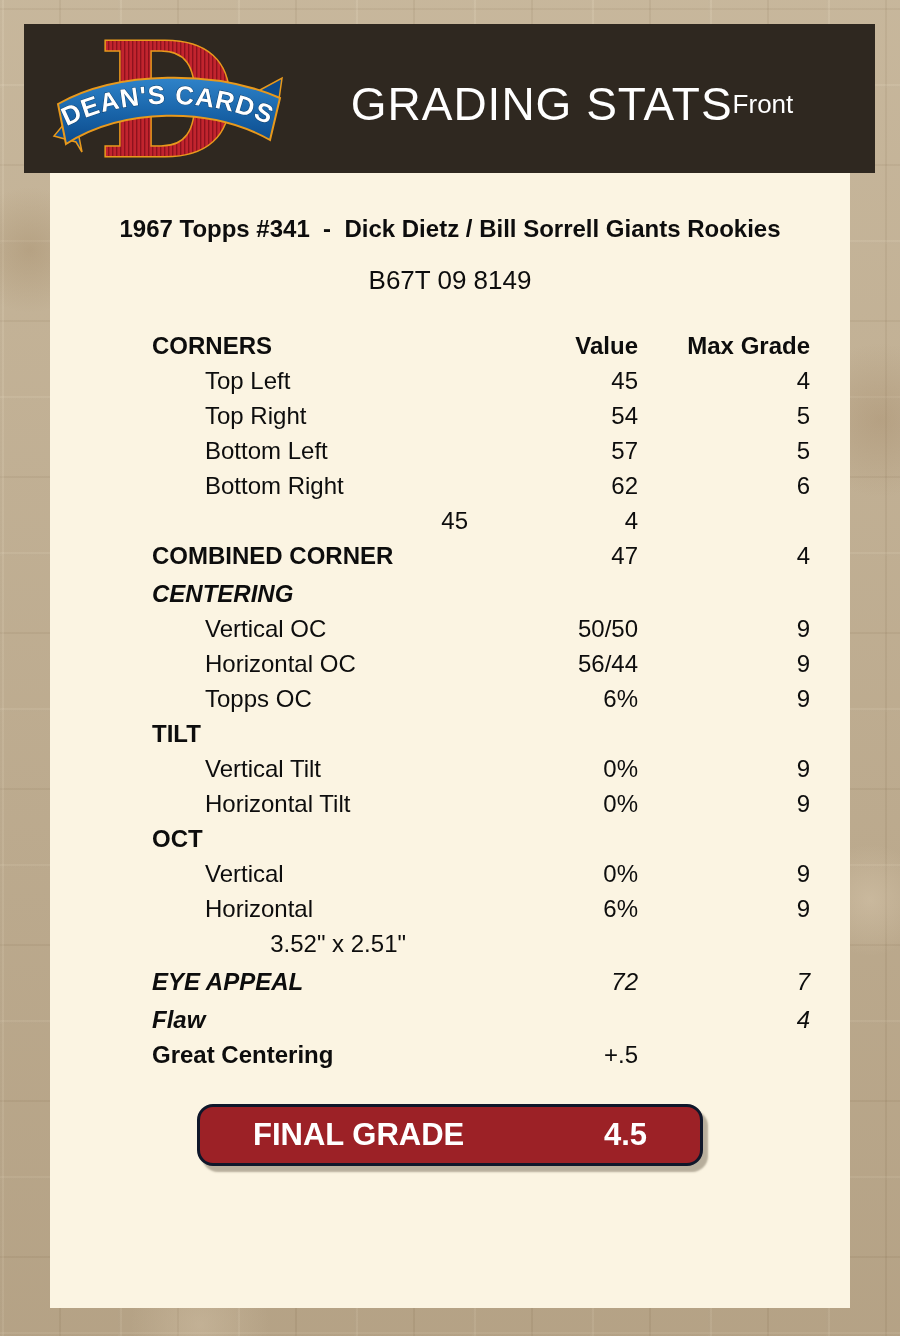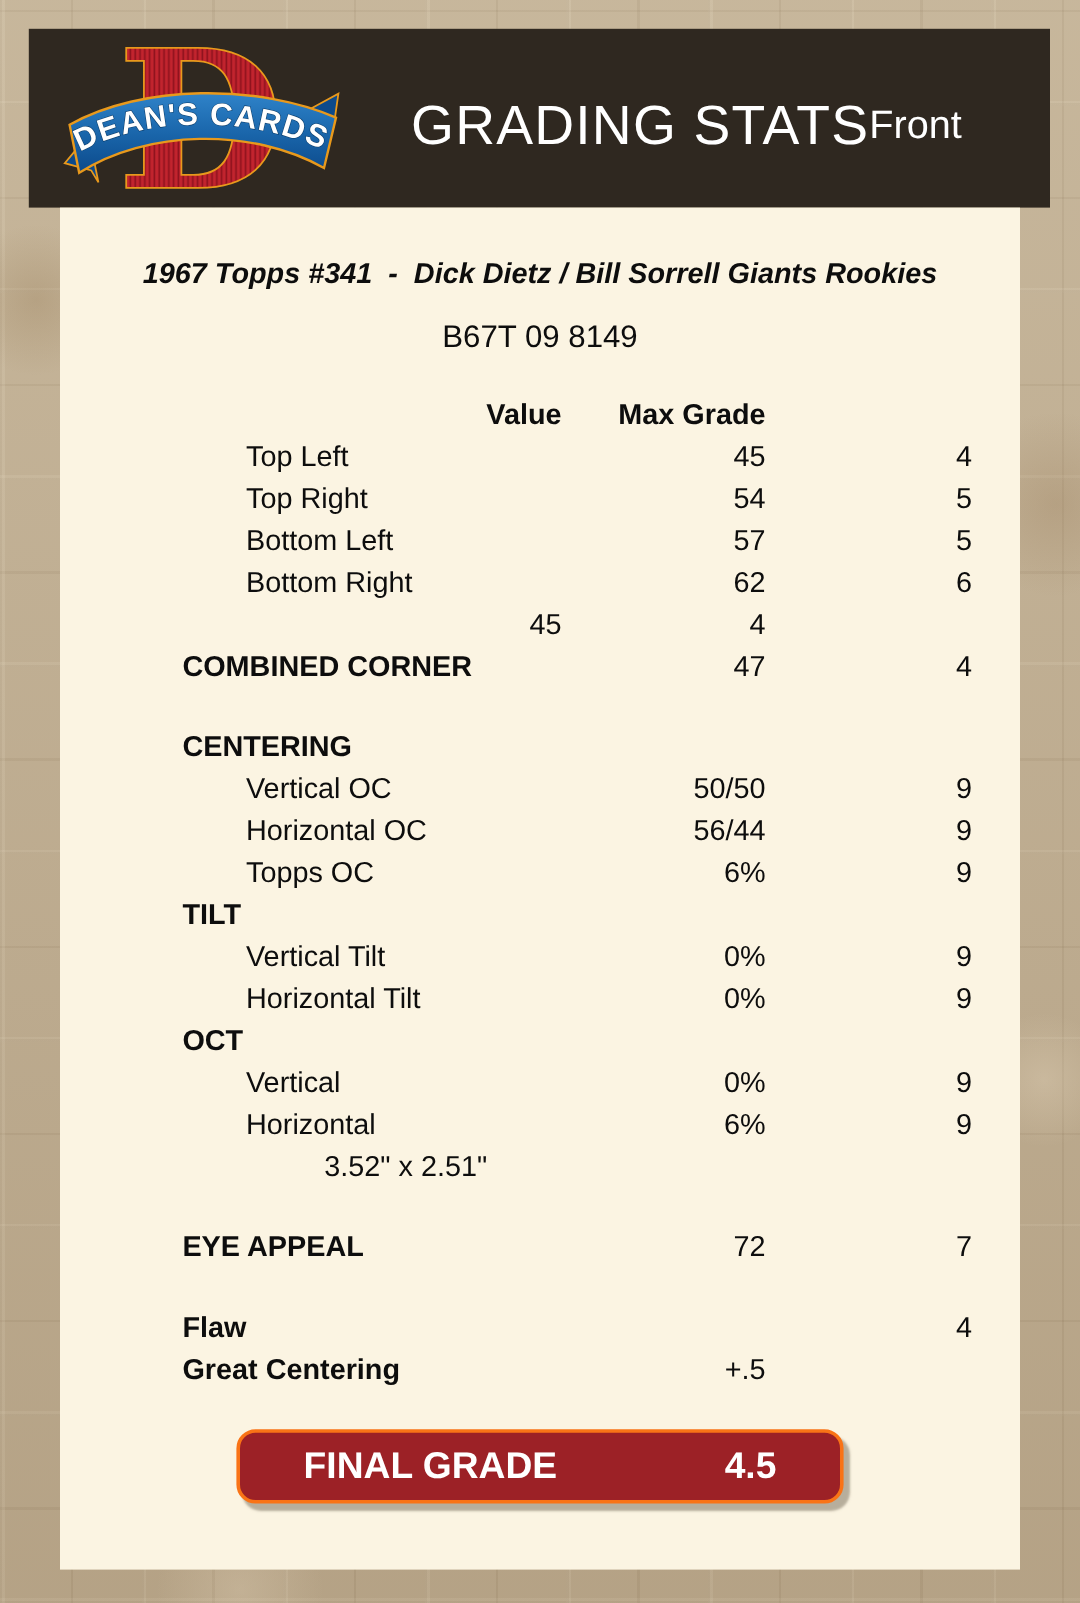--- a/index.html
+++ b/index.html
@@ -28,59 +28,59 @@
     width:851px; height:149px;
     background:#2f2820;
   }
   .logo-svg { position:absolute; left:22px; top:8px; width:242px; height:136px; }
   .header-text {
     position:absolute; left:300px; right:55px; top:0; bottom:0;
     display:flex; flex-direction:row; align-items:center; justify-content:center;
     padding-top:10px; color:#ffffff; text-align:center;
   }
   .header-title { font-size:46px; line-height:52px; letter-spacing:1px; }
-  .header-subtitle { font-size:33px; line-height:42px; }
+  .header-subtitle { font-size:26px; line-height:42px; }
 
   
   .card {
     position:absolute; left:50px; top:173px;
     width:800px; height:1135px;
     background:#fbf4e2;
     color:#0d0d0d;
   }
   .card-title {
     margin:36px auto 0 auto; max-width:700px;
     font-size:24px; font-weight:bold; line-height:40px;
-    text-align:center; white-space:pre-wrap;font-style:italic;
+    text-align:center; white-space:pre-wrap;
   }
   .card-code {
     margin-top:16px; text-align:center;
     font-size:26px; line-height:30px; font-weight:normal;
   }
 
   
   .grade-table { margin-top:33px; padding-right:40px; }
   .trow {
     display:grid; grid-template-columns:1fr 170px 172px;
     height:35px; align-items:center;
     font-size:24px;
   }
-  .trow.gap { margin-top:32px; }
+  .trow.gap { margin-top:3px;font-style:italic; }
   .cl { padding-left:102px; }
   .cl.indent { padding-left:155px; }
   .bold { font-weight:bold; }
   .cv, .cm { text-align:right; }
   .cv.shift { transform:translateX(-62px); }
 
   
   .final-grade {
     margin:32px auto 0 auto;
     width:506px; height:62px;
     background:#9c2126;
-    border:3px solid #f97316;
+    border:3px solid #0f172a;
     border-radius:16px;
     box-shadow:5px 6px 2px rgba(128,117,98,0.55);
     display:flex; align-items:center; justify-content:space-between;
     padding:0 53px;
     color:#ffffff; font-size:31px; font-weight:bold;
   }
 </style>
 </head>
 <body>
 
@@ -111,20 +111,21 @@
     <div class="header-subtitle">Front</div>
   </div>
 </div>
 
 <div class="card">
   <div class="card-title">1967 Topps #341  -  Dick Dietz / Bill Sorrell Giants Rookies</div>
   <div class="card-code">B67T 09 8149</div>
 
   <div class="grade-table">
     <div class="trow">
+      <div class="cl bold">CORNERS</div>
       <div class="cv bold">Value</div>
       <div class="cm bold">Max Grade</div>
     </div>
     <div id="rows">
   <div class="trow">
     <div class="cl indent">Top Left</div>
     <div class="cv">45</div>
     <div class="cm">4</div>
   </div>
 

